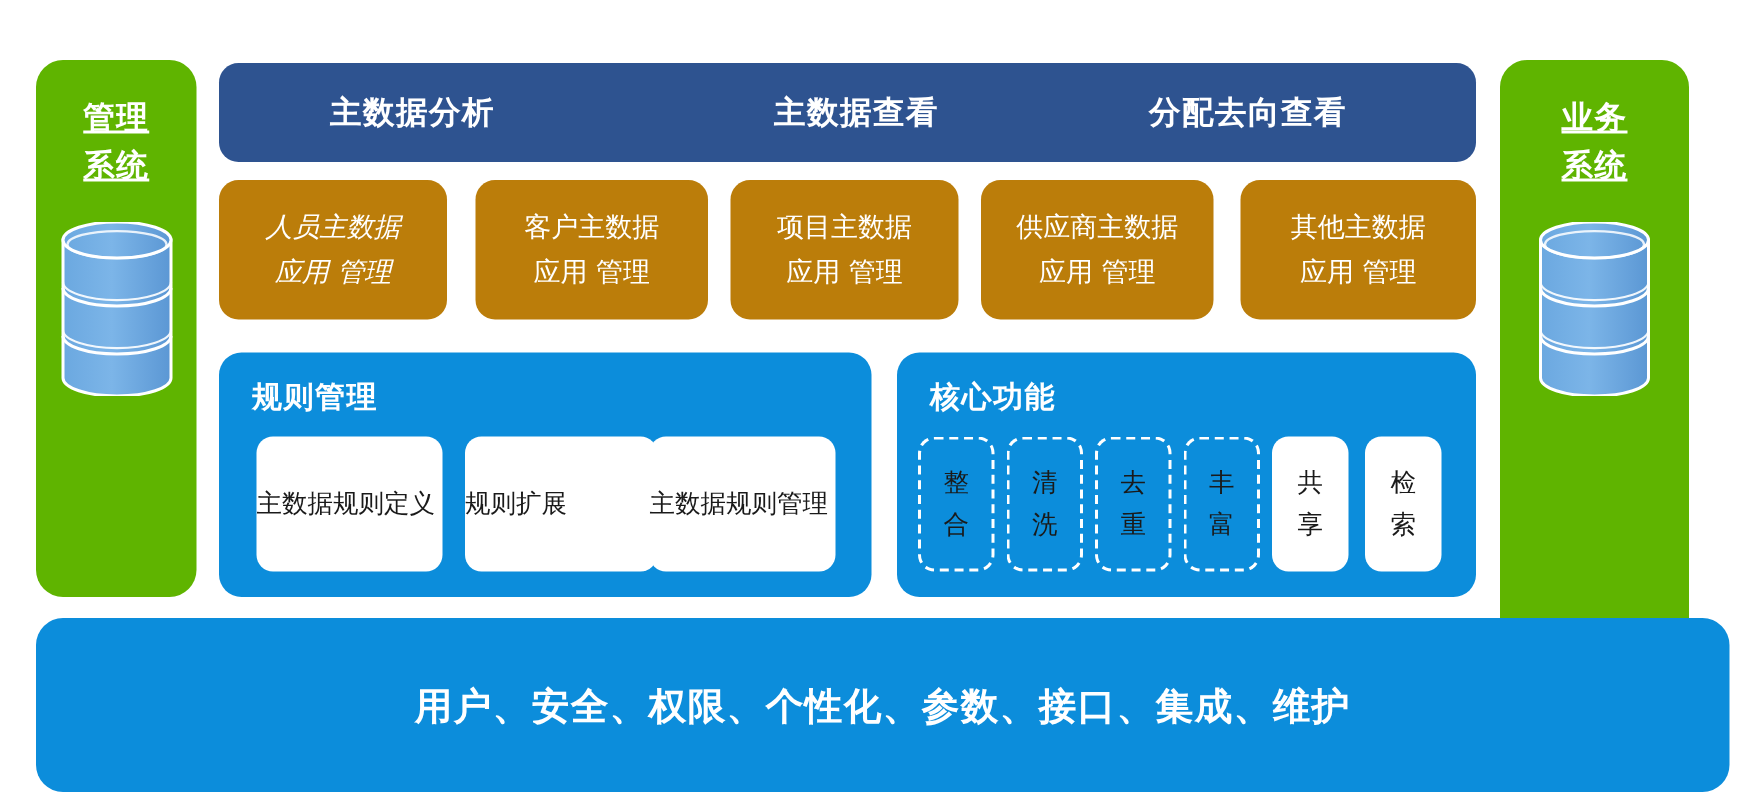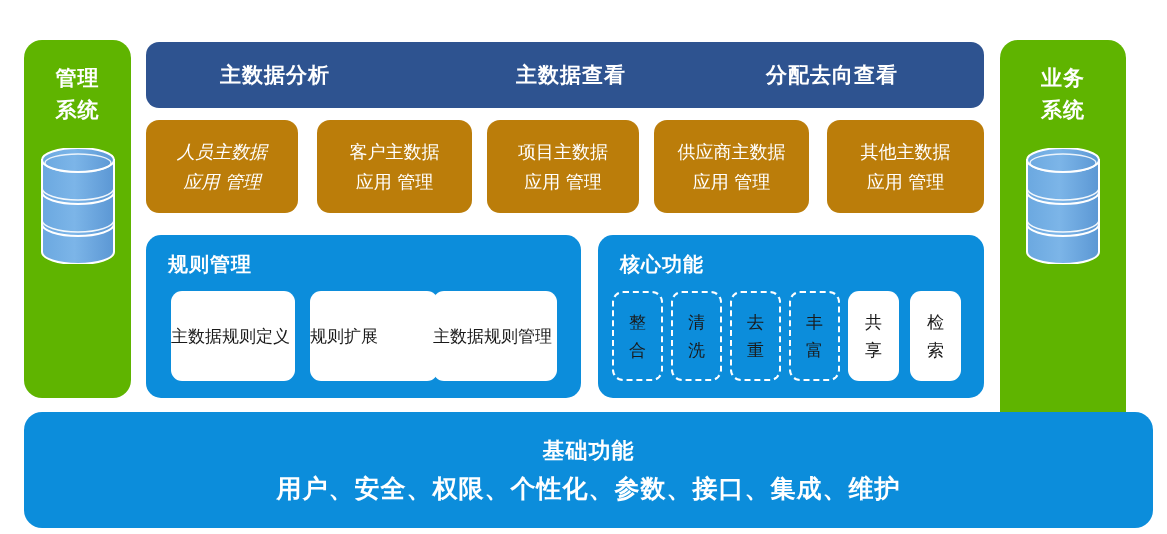--- a/index.html
+++ b/index.html
@@ -30,20 +30,21 @@
     align-items: center;
   }
   .sys-panel .sys-title {
     color: #ffffff;
     font-weight: bold;
     font-size: 21px;
     line-height: 32px;
     text-align: center;
     letter-spacing: 1px;
     margin-top: 22px;
+    text-decoration: underline;
   }
   .db-icon {
     margin-top: 22px;
   }
 
   
   #analysis-bar {
     position: absolute;
     left: 146px;
     top: 42px;
@@ -299,17 +300,16 @@
         <ellipse cx="38" cy="15" rx="33" ry="9" fill="none" stroke="#ffffff" stroke-width="1.5" opacity="0.85"></ellipse>
         <path d="M2 44 A36 12 0 0 0 74 44" fill="none" stroke="#ffffff" stroke-width="2"></path>
         <path d="M2 40 A36 12 0 0 0 74 40" fill="none" stroke="#ffffff" stroke-width="1.5" opacity="0.9"></path>
         <path d="M2 76 A36 12 0 0 0 74 76" fill="none" stroke="#ffffff" stroke-width="2"></path>
         <path d="M2 72 A36 12 0 0 0 74 72" fill="none" stroke="#ffffff" stroke-width="1.5" opacity="0.9"></path>
       </svg>
     </div>
   </div>
 
   <div id="base-bar">
-    <div class="bb-title">基础功能</div>
     <div class="bb-sub">用户、安全、权限、个性化、参数、接口、集成、维护</div>
   </div>
 
 </div>
 
 </body></html>

